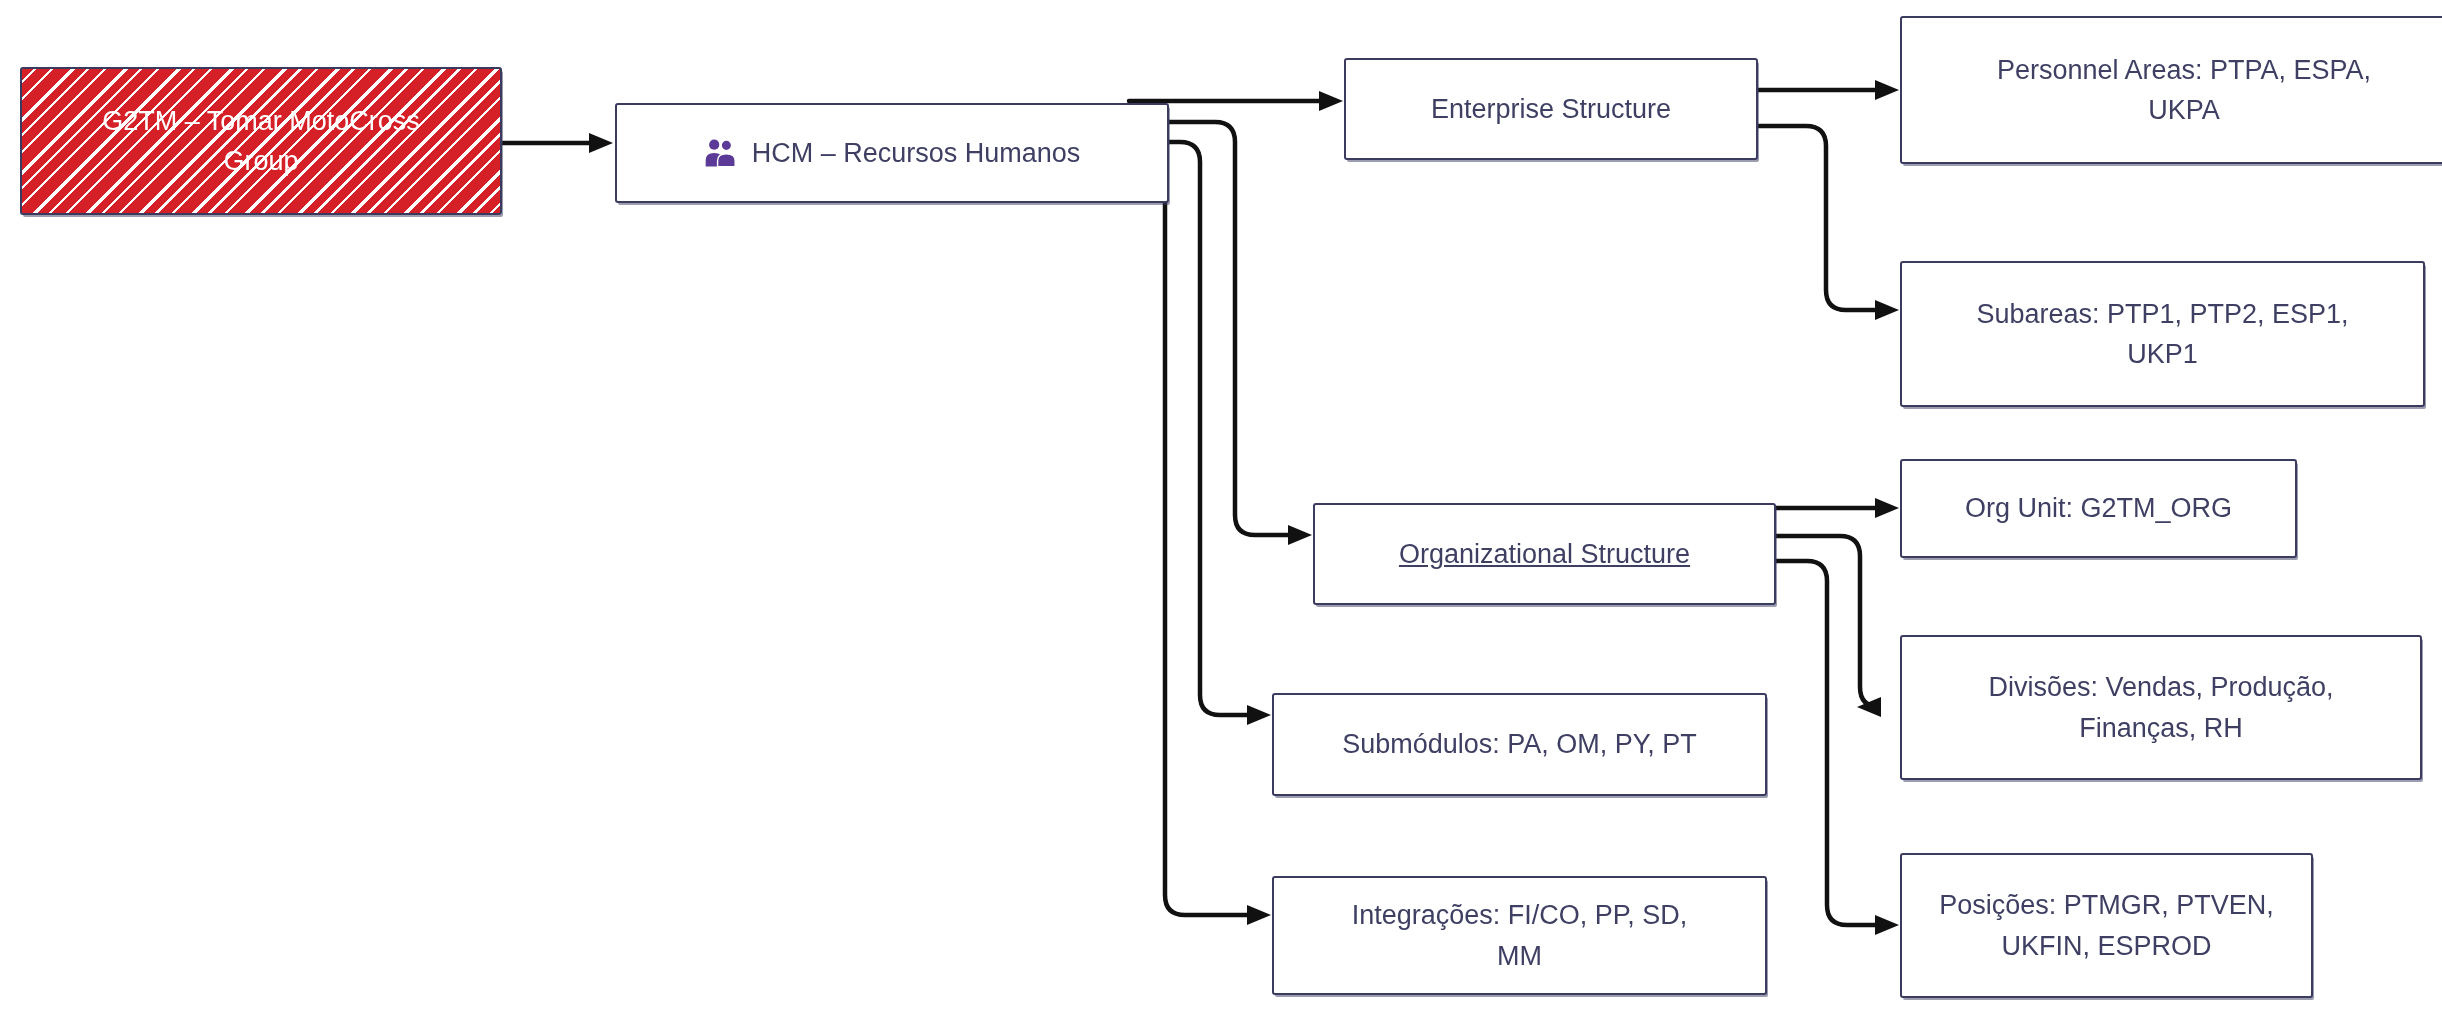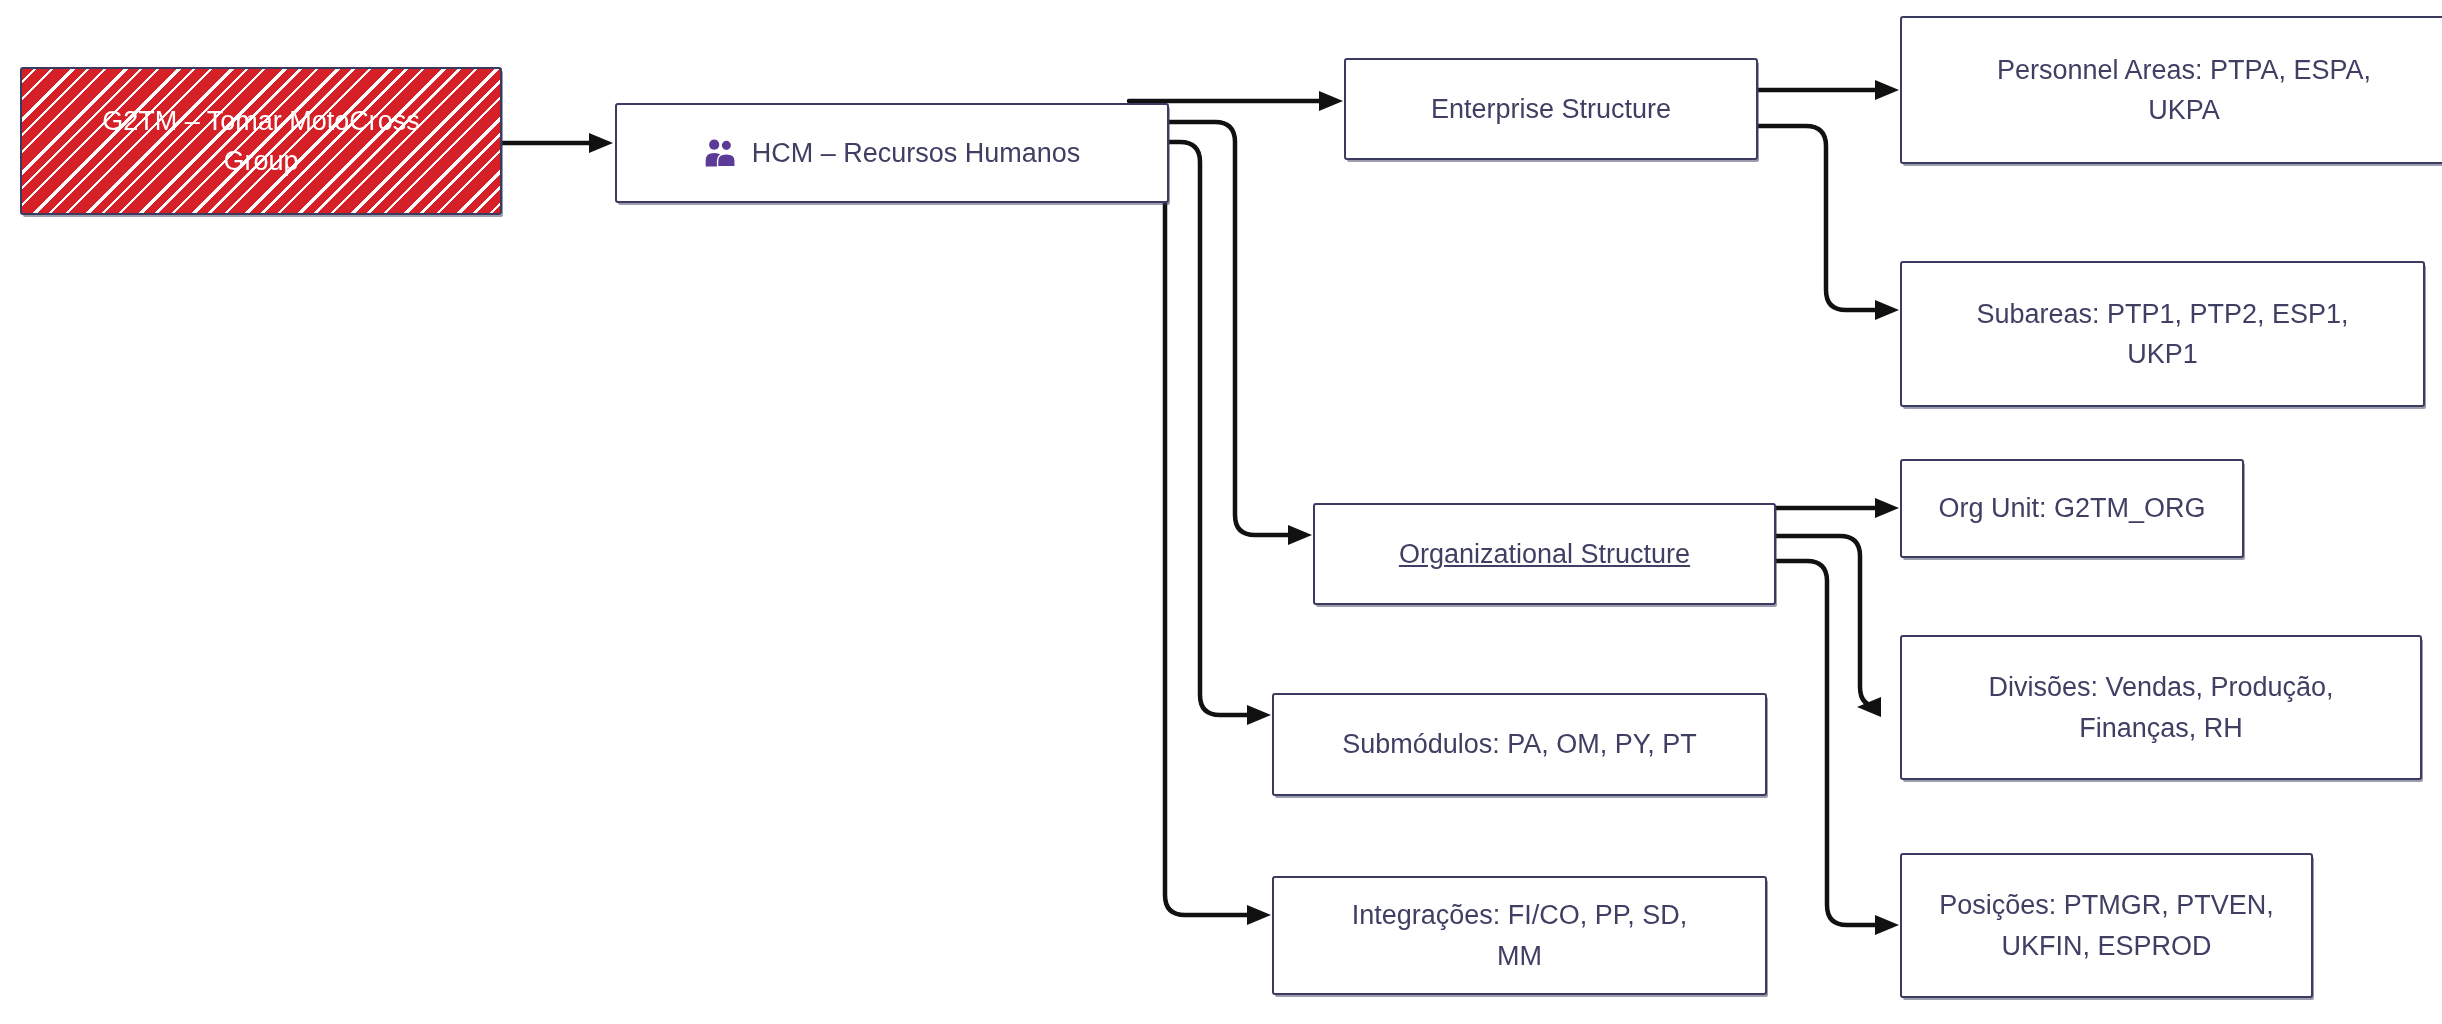--- a/index.html
+++ b/index.html
@@ -65,21 +65,21 @@
     flex: 0 0 auto;
   }
 
   
   .n-root        { left: 20px;   top: 67px;  width: 482px; height: 148px; }
   .n-hcm         { left: 615px;  top: 103px;  width: 554px; height: 100px; }
   .n-enterprise  { left: 1344px; top: 58px;  width: 414px; height: 102px; }
   .n-personnel   { left: 1900px; top: 16px;  width: 568px; height: 148px; }
   .n-subareas    { left: 1900px; top: 237px; width: 525px; height: 146px; margin-top: 24px; }
   .n-org         { left: 1313px; top: 503px; width: 463px; height: 102px; text-decoration: underline; }
-  .n-orgunit     { left: 1900px; top: 459px; width: 344px; height: 99px;  }
+  .n-orgunit     { left: 1900px; top: 459px; width: 397px; height: 99px;  }
   .n-divisoes    { left: 1900px; top: 635px; width: 522px; height: 145px; }
   .n-posicoes    { left: 1900px; top: 853px; width: 413px; height: 145px; }
   .n-submodulos  { left: 1272px; top: 663px; width: 495px; height: 103px; margin-top: 30px; }
   .n-integracoes { left: 1272px; top: 876px; width: 495px; height: 119px; }
 
   .n-root .lbl        { max-width: 360px; }
   .n-personnel .lbl   { max-width: 400px; }
   .n-subareas .lbl    { max-width: 395px; }
   .n-divisoes .lbl    { max-width: 460px; }
   .n-posicoes .lbl    { max-width: 380px; }

